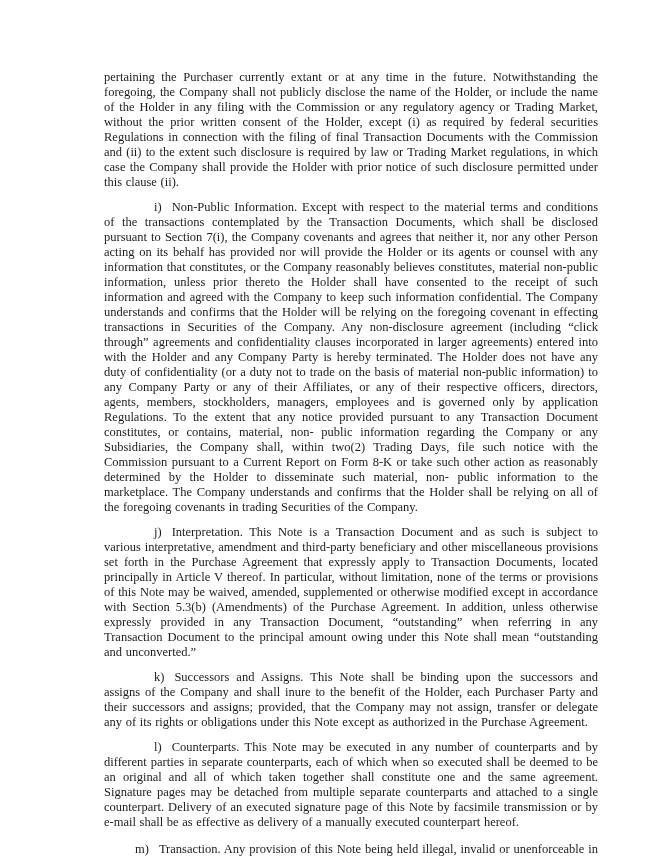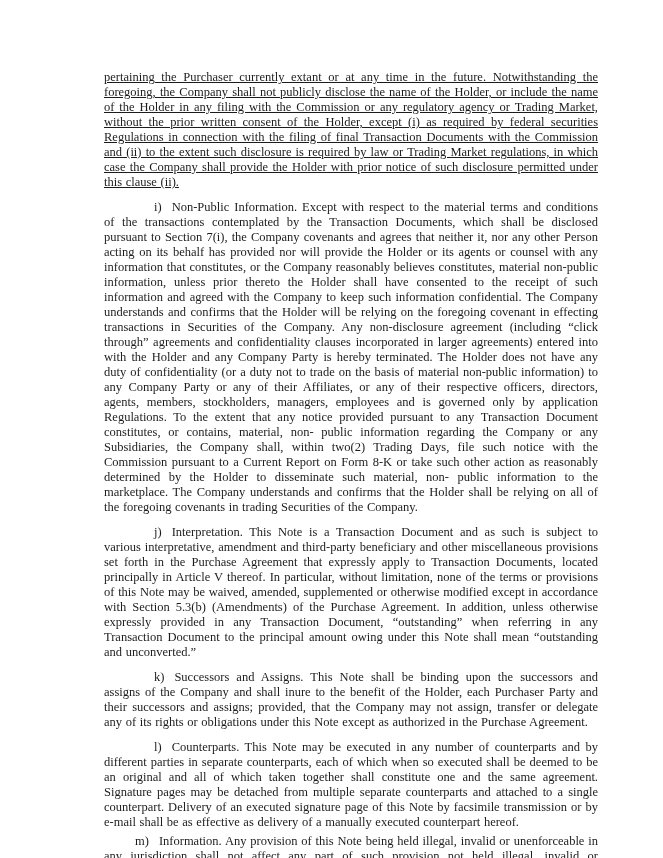--- a/index.html
+++ b/index.html
@@ -24,24 +24,23 @@
   .para {
     margin: 0 0 10px 0;
     font-size: 12.5px;
     line-height: 15px;
     text-align: justify;
     text-indent: 50px;
     word-spacing: 0.5px;
   }
   .para.cont {
     text-indent: 0;
-    text-decoration: underline;
   }
   .para.l-para {
-    margin-bottom: 4px;
+    margin-bottom: 12px;
   }
   .para.m-para {
     text-indent: 31px;
     margin: 0;
   }
   .plabel {
     margin-right: 10px;
   }
   .para b {
     font-weight: normal;
@@ -64,19 +63,19 @@
   <p class="para cont"><span>pertaining the Purchaser currently extant or at any time in the future. Notwithstanding the foregoing, the Company shall not publicly disclose the name of the Holder, or include the name of the Holder in any filing with the Commission or any regulatory agency or Trading Market, without the prior written consent of the Holder, except (i) as required by federal securities Regulations in connection with the filing of final Transaction Documents with the Commission and (ii) to the extent such disclosure is required by law or Trading Market regulations, in which case the Company shall provide the Holder with prior notice of such disclosure permitted under this clause (ii).</span></p>
 
   <p class="para"><span class="plabel">i)</span><b>Non-Public Information</b><span>. Except with respect to the material terms and conditions of the transactions contemplated by the Transaction Documents, which shall be disclosed pursuant to </span><b>Section 7(i),</b><span> the Company covenants and agrees that neither it, nor any other Person acting on its behalf has provided nor will provide the Holder or its agents or counsel with any information that constitutes, or the Company reasonably believes constitutes, material non-public information, unless prior thereto the Holder shall have consented to the receipt of such information and agreed with the Company to keep such information confidential. The Company understands and confirms that the Holder will be relying on the foregoing covenant in effecting transactions in Securities of the Company. Any non-disclosure agreement (including “click through” agreements and confidentiality clauses incorporated in larger agreements) entered into with the Holder and any Company Party is hereby terminated. The Holder does not have any duty of confidentiality (or a duty not to trade on the basis of material non-public information) to any Company Party or any of their Affiliates, or any of their respective officers, directors, agents, members, stockholders, managers, employees and is governed only by application Regulations. To the extent that any notice provided pursuant to any Transaction Document constitutes, or contains, material, non- public information regarding the Company or any Subsidiaries, the Company shall, within two(2) Trading Days, file such notice with the Commission pursuant to a Current Report on Form 8-K or take such other action as reasonably determined by the Holder to disseminate such material, non- public information to the marketplace. The Company understands and confirms that the Holder shall be relying on all of the foregoing covenants in trading Securities of the Company.</span></p>
 
   <p class="para"><span class="plabel">j)</span><b>Interpretation.</b><span> This Note is a Transaction Document and as such is subject to various interpretative, amendment and third-party beneficiary and other miscellaneous provisions set forth in the Purchase Agreement that expressly apply to Transaction Documents, located principally in </span><b>Article V</b><span> thereof. In particular, without limitation, none of the terms or provisions of this Note may be waived, amended, supplemented or otherwise modified except in accordance with </span><b>Section 5.3(b)</b><span> (Amendments) of the Purchase Agreement. In addition, unless otherwise expressly provided in any Transaction Document, “</span><b>outstanding</b><span>” when referring in any Transaction Document to the principal amount owing under this Note shall mean “</span><b>outstanding and unconverted</b><span>.”</span></p>
 
   <p class="para"><span class="plabel">k)</span><b>Successors and Assigns</b><span>. This Note shall be binding upon the successors and assigns of the Company and shall inure to the benefit of the Holder, each Purchaser Party and their successors and assigns; </span><b>provided,</b><span> that the Company may not assign, transfer or delegate any of its rights or obligations under this Note except as authorized in the Purchase Agreement.</span></p>
 
   <p class="para l-para"><span class="plabel">l)</span><b>Counterparts</b><span>. This Note may be executed in any number of counterparts and by different parties in separate counterparts, each of which when so executed shall be deemed to be an original and all of which taken together shall constitute one and the same agreement. Signature pages may be detached from multiple separate counterparts and attached to a single counterpart. Delivery of an executed signature page of this Note by facsimile transmission or by e-mail shall be as effective as delivery of a manually executed counterpart hereof.</span></p>
 
-  <p class="para m-para"><span class="plabel">m)</span><b>Information</b><span>. Any provision of this Note being held illegal, invalid or unenforceable in any jurisdiction shall not affect any part of such provision not held illegal, invalid or unenforceable, any other provision of this Note or any part of such provision in any other jurisdiction.</span></p>
+  <p class="para m-para"><span class="plabel">m)</span><b>Transaction</b><span>. Any provision of this Note being held illegal, invalid or unenforceable in any jurisdiction shall not affect any part of such provision not held illegal, invalid or unenforceable, any other provision of this Note or any part of such provision in any other jurisdiction.</span></p>
 
   <div class="footer">
     
   </div>
 
 </div>
 
 </body></html>

